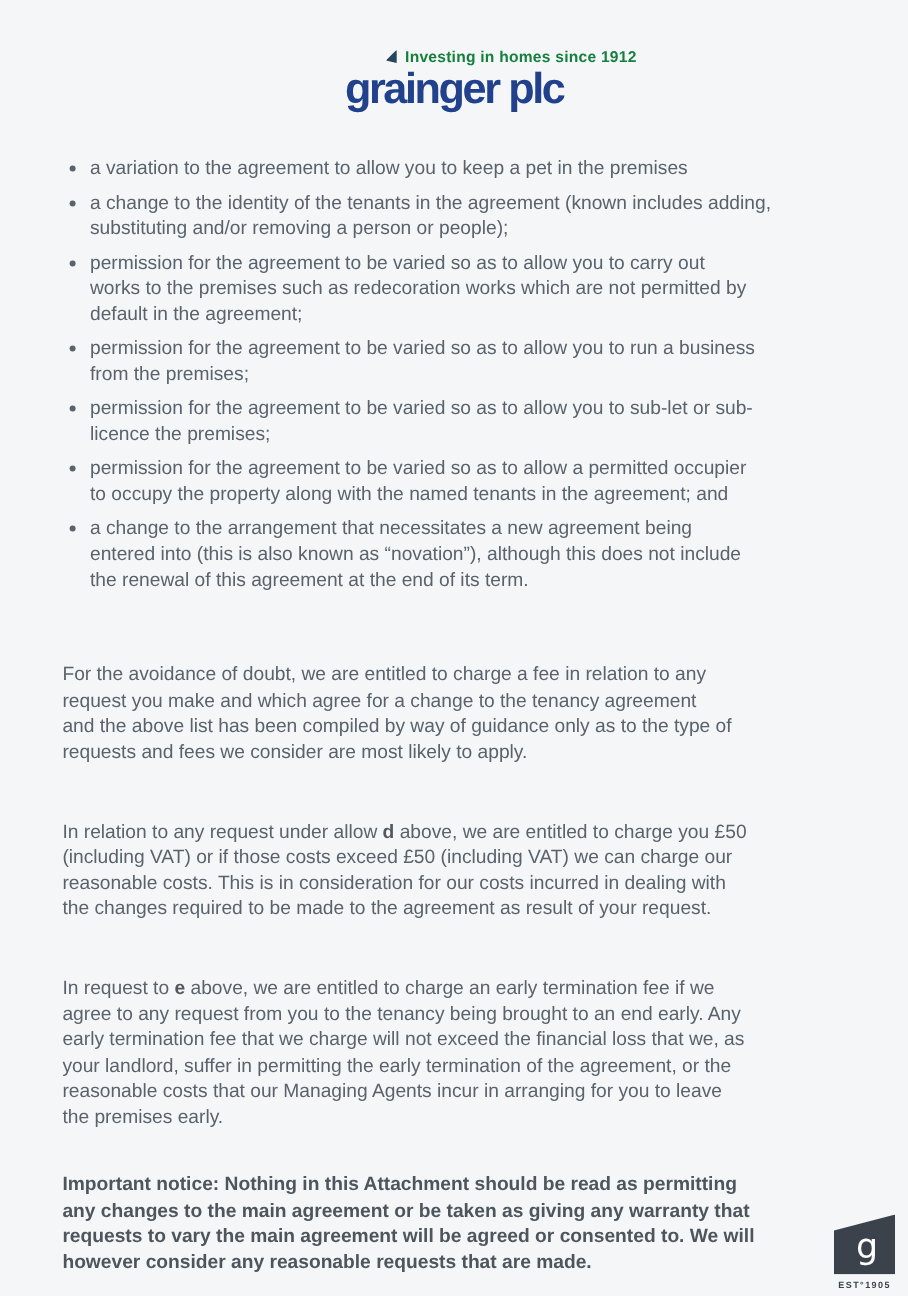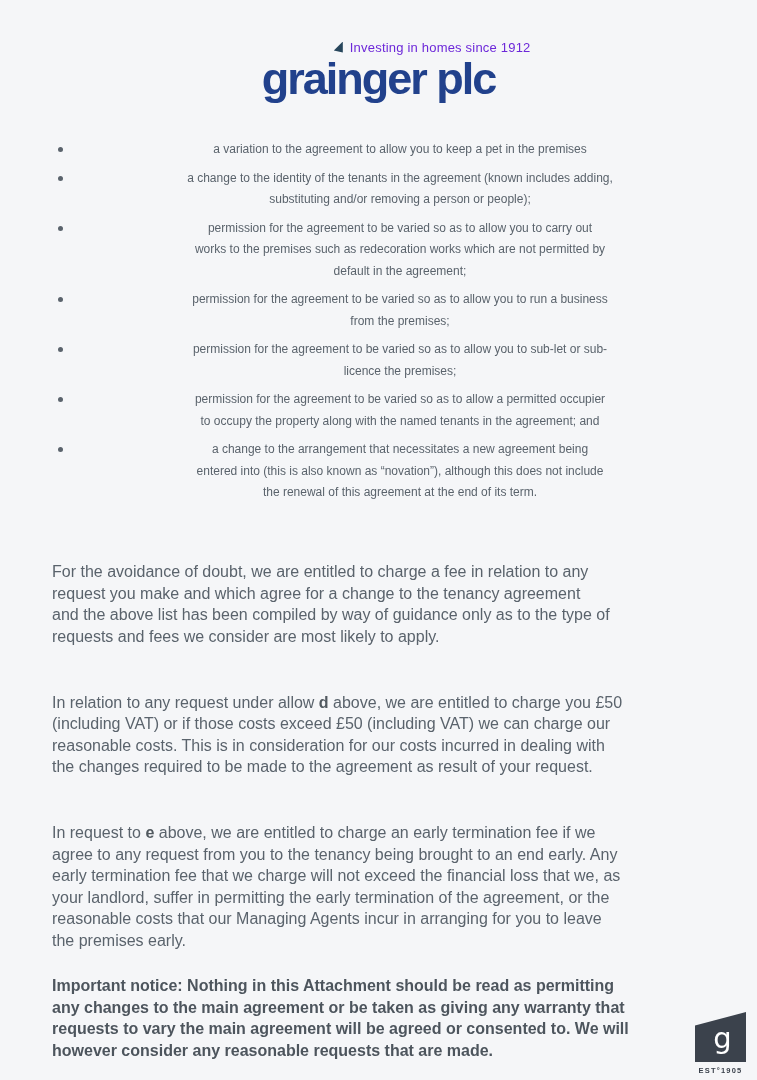--- a/index.html
+++ b/index.html
@@ -18,49 +18,49 @@
   .tagline-row {
     display:flex; align-items:center; justify-content:flex-end;
     gap:7px; height:14px; padding-right:3px;
   }
   .pennant {
     width:9px; height:11px; background:#27465c;
     clip-path:polygon(0 82%, 100% 0, 100% 100%);
     flex:0 0 auto;
   }
   .tagline-text {
-    font-size:13px; font-weight:400; color:#6d28d9; letter-spacing:0.2px;
+    font-size:13px; font-weight:700; color:#15803d; letter-spacing:0.2px;
     white-space:nowrap;
   }
   .brand {
-    font-size:45px; font-weight:700; color:#21418c;
+    font-size:36px; font-weight:700; color:#21418c;
     letter-spacing:-2px; line-height:1.0; text-align:center; margin-top:2px;
     white-space:nowrap;
   }
 
   
   .bullets { list-style:none; margin:38px 0 0 0; padding:0 0 0 52px; }
   .bullets li {
     position:relative; padding-left:23px; margin-bottom:7px;
-    font-size:12px; line-height:21.5px; max-width:650px;text-align:center;
+    font-size:16px; line-height:21.5px; max-width:650px;
   }
   .dot {
     position:absolute; left:6px; top:8px;
     width:5px; height:5px; border-radius:50%; background:#5a636c;
   }
   .li-text { white-space:pre-line; }
 
   
   .para {
     margin:23px 0 0 52px; width:682px;
     font-size:16px; line-height:21.5px; white-space:pre-line;
   }
   .para.first { margin-top:36px; }
   .para b { font-weight:700; color:#51595f; }
-  .para.notice { font-weight:700; color:#4d555d; margin-top:24px; }
+  .para.notice { font-weight:700; color:#4d555d; margin-top:35px; }
 
   
   .footer-logo { position:absolute; top:1012px; right:11px; width:51px; text-align:center; }
   .flag {
     width:51px; height:50px; background:#3b424c;
     clip-path:polygon(0 27%, 100% 0, 100% 100%, 0 100%);
     display:flex; align-items:flex-end; justify-content:center;
   }
   .flag .g {
     color:#ffffff; font-size:29px; line-height:1;

